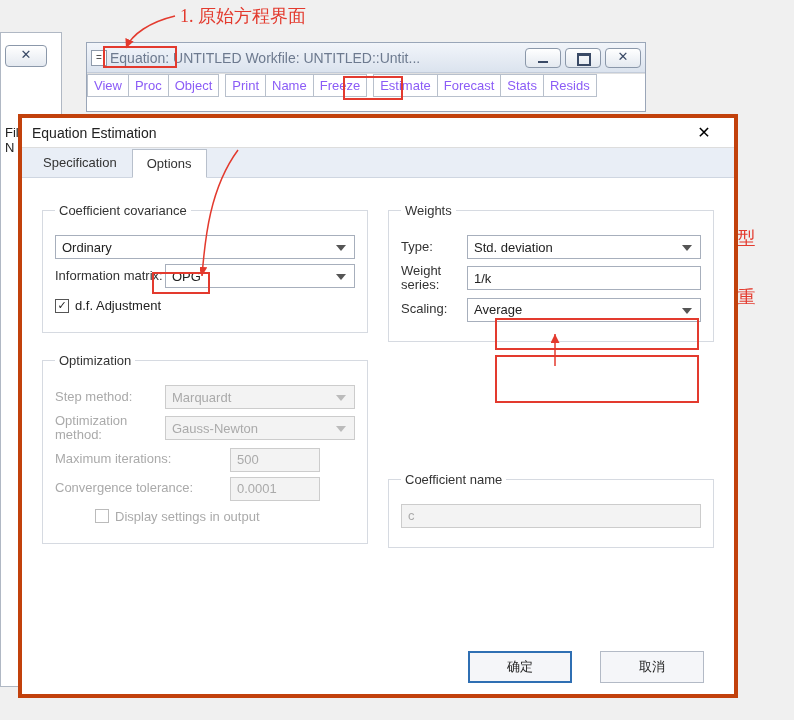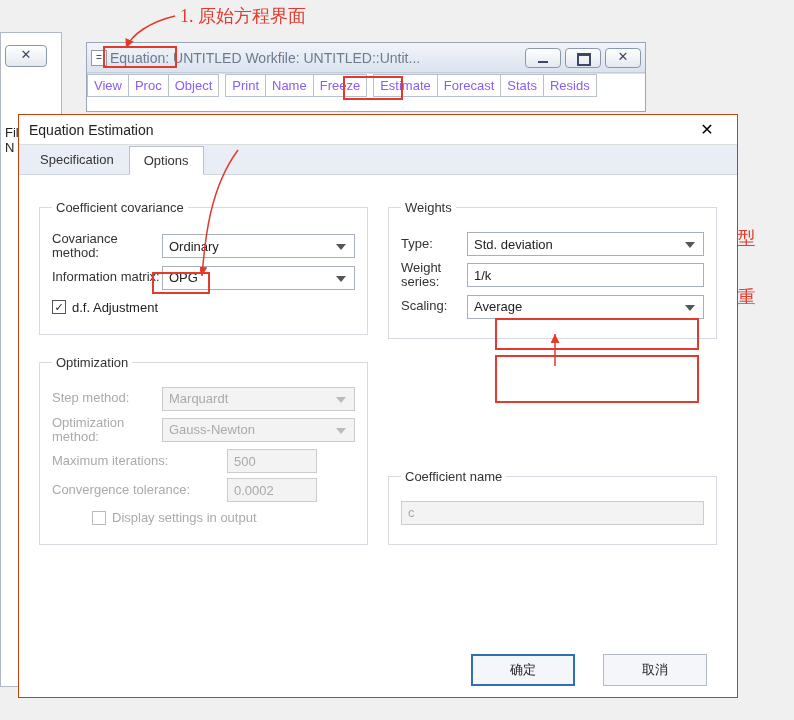--- a/index.html
+++ b/index.html
@@ -146,21 +146,21 @@
   }
 
   
   .dialog {
     position: absolute;
     left: 18px;
     top: 114px;
     width: 720px;
     height: 584px;
     background: #fff;
-    border: 1px solid #c2410c;
+    border: 4px solid #c2410c;
     z-index: 10;
   }
   .dlg-title {
     height: 30px;
     display: flex;
     align-items: center;
     padding: 0 10px;
     font-size: 14px;
     border-bottom: 1px solid #ddd;
     justify-content: space-between;
@@ -362,21 +362,20 @@
     <div class="tab">Specification</div>
     <div class="tab active">Options</div>
   </div>
 
   <div class="dlg-body">
     <div class="cols">
       <div class="col-left">
         <fieldset>
           <legend>Coefficient covariance</legend>
           <div class="row">
-            <label>Covariance method:</label>
             <div class="combo">Ordinary</div>
           </div>
           <div class="row">
             <label>Information matrix:</label>
             <div class="combo">OPG</div>
           </div>
           <div class="row" style="margin-top:10px;">
             <span class="checkbox">✓</span>
             <span>d.f. Adjustment</span>
           </div>
@@ -391,21 +390,21 @@
           <div class="row disabled">
             <label>Optimization method:</label>
             <div class="combo disabled">Gauss-Newton</div>
           </div>
           <div class="row disabled">
             <label style="width:175px">Maximum iterations:</label>
             <div class="txt disabled narrow">500</div>
           </div>
           <div class="row disabled">
             <label style="width:175px">Convergence tolerance:</label>
-            <div class="txt disabled narrow">0.0002</div>
+            <div class="txt disabled narrow">0.0001</div>
           </div>
           <div class="row disabled" style="margin-top:8px; padding-left:40px;">
             <span class="checkbox" style="border-color:#bbb;"></span>
             <span>Display settings in output</span>
           </div>
         </fieldset>
       </div>
 
       <div class="col-right">
         <fieldset class="weights">

